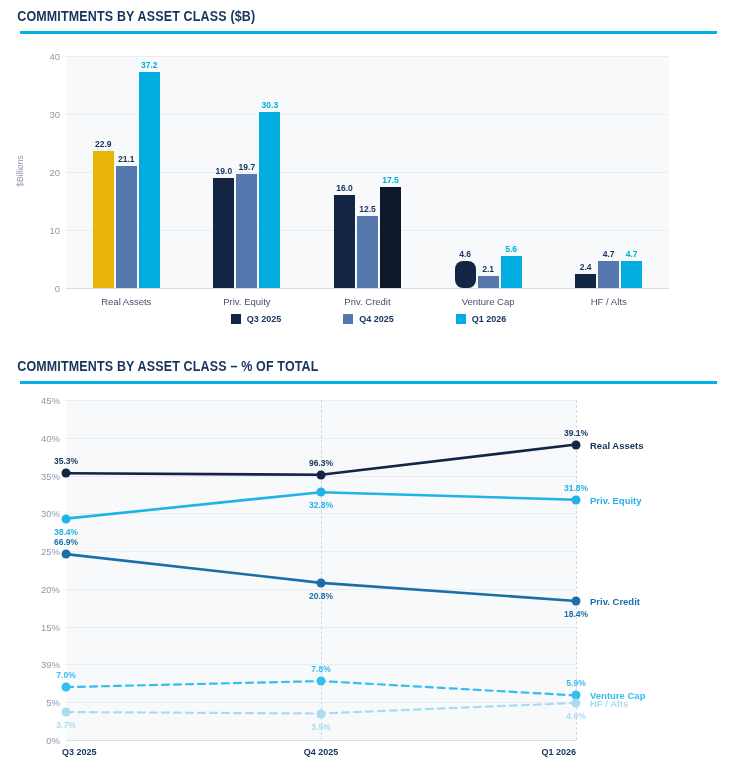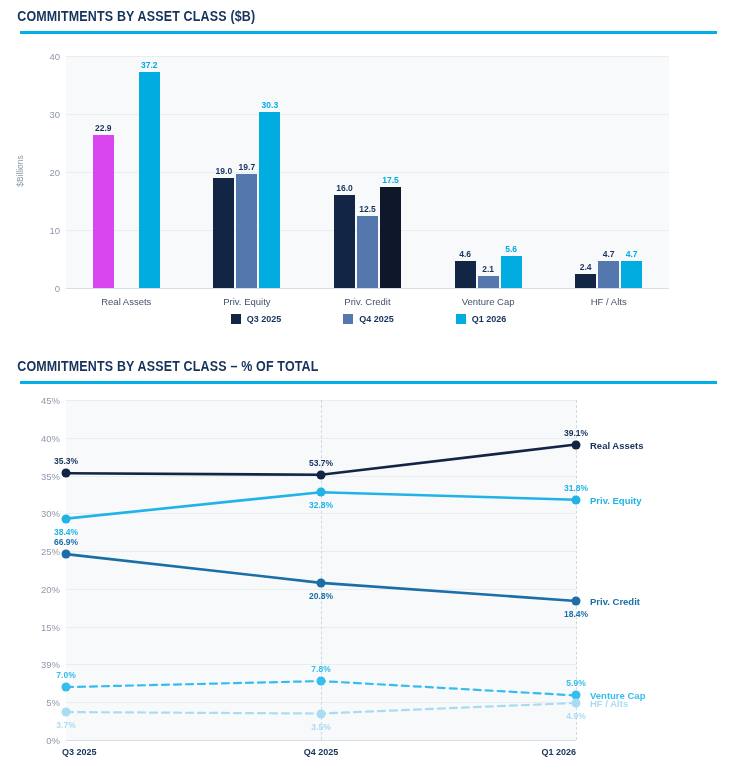--- a/index.html
+++ b/index.html
@@ -155,22 +155,25 @@
         <div class="ytick" style="top: 232px;">0</div>
         <div class="gridline" style="top: 174px;"></div>
         <div class="ytick" style="top: 174px;">10</div>
         <div class="gridline" style="top: 116px;"></div>
         <div class="ytick" style="top: 116px;">20</div>
         <div class="gridline" style="top: 58px;"></div>
         <div class="ytick" style="top: 58px;">30</div>
         <div class="gridline" style="top: 0px;"></div>
         <div class="ytick" style="top: 0px;">40</div>
         <div class="bar-group" style="left: 0px; width: 120.6px;">
-          <div class="bar" style="left: 26.8px; height: 153px; background: #d946ef;">
+          <div class="bar" style="left: 26.8px; height: 137px; background: #eab308;">
             <div class="bar-value" style="color: rgb(22, 51, 92);">22.9</div>
+          </div>
+          <div class="bar" style="left: 49.8px; height: 122.38px; background: rgb(84, 120, 173);">
+            <div class="bar-value" style="color: rgb(22, 51, 92);">21.1</div>
           </div>
           <div class="bar" style="left: 72.8px; height: 215.76px; background: rgb(0, 172, 224);">
             <div class="bar-value" style="color: rgb(0, 172, 224);">37.2</div>
           </div>
           <div class="cat-label">Real Assets</div>
         </div>
         <div class="bar-group" style="left: 120.6px; width: 120.6px;">
           <div class="bar" style="left: 26.8px; height: 110.2px; background: rgb(18, 37, 68);">
             <div class="bar-value" style="color: rgb(22, 51, 92);">19.0</div>
           </div>
@@ -188,21 +191,21 @@
           </div>
           <div class="bar" style="left: 49.8px; height: 72.5px; background: rgb(84, 120, 173);">
             <div class="bar-value" style="color: rgb(22, 51, 92);">12.5</div>
           </div>
           <div class="bar" style="left: 72.8px; height: 101.5px; background: #0f172a;">
             <div class="bar-value" style="color: rgb(0, 172, 224);">17.5</div>
           </div>
           <div class="cat-label">Priv. Credit</div>
         </div>
         <div class="bar-group" style="left: 361.8px; width: 120.6px;">
-          <div class="bar" style="left: 26.8px; height: 26.68px; background: rgb(18, 37, 68);">
+          <div class="bar" style="left: 26.8px; height: 26.68px; background: rgb(18, 37, 68); border-radius: 8px;">
             <div class="bar-value" style="color: rgb(22, 51, 92);">4.6</div>
           </div>
           <div class="bar" style="left: 49.8px; height: 12.18px; background: rgb(84, 120, 173);">
             <div class="bar-value" style="color: rgb(22, 51, 92);">2.1</div>
           </div>
           <div class="bar" style="left: 72.8px; height: 32.48px; background: rgb(0, 172, 224);">
             <div class="bar-value" style="color: rgb(0, 172, 224);">5.6</div>
           </div>
           <div class="cat-label">Venture Cap</div>
         </div>
@@ -267,21 +270,21 @@
         <svg class="lines" width="510" height="340">
           <path d="M0 73.28888888888889 L255 74.80000000000001 L510 44.57777777777778" fill="none" stroke="#122544" stroke-width="2.6" stroke-linecap="round"></path>
           <path d="M0 118.62222222222223 L255 92.1777777777778 L510 99.73333333333332" fill="none" stroke="#21b3e8" stroke-width="2.6" stroke-linecap="round"></path>
           <path d="M0 154.1333333333333 L255 182.84444444444443 L510 200.9777777777778" fill="none" stroke="#1b6ea8" stroke-width="2.6" stroke-linecap="round"></path>
           <path d="M0 287.1111111111111 L255 281.06666666666666 L510 295.4222222222222" fill="none" stroke="#35bdee" stroke-width="2.2" stroke-linecap="round" stroke-dasharray="7 5"></path>
           <path d="M0 312.0444444444444 L255 313.55555555555554 L510 302.97777777777776" fill="none" stroke="#a9dcf3" stroke-width="2.2" stroke-linecap="round" stroke-dasharray="7 5"></path>
         </svg>
         <div class="dot" style="left: 0px; top: 73.2889px; background: rgb(18, 37, 68);"></div>
         <div class="pt-label" style="color: rgb(22, 51, 92); left: 0px; top: 56.2889px;">35.3%</div>
         <div class="dot" style="left: 255px; top: 74.8px; background: rgb(18, 37, 68);"></div>
-        <div class="pt-label" style="color: rgb(22, 51, 92); left: 255px; top: 57.8px;">53.7%</div>
+        <div class="pt-label" style="color: rgb(22, 51, 92); left: 255px; top: 57.8px;">96.3%</div>
         <div class="dot" style="left: 510px; top: 44.5778px; background: rgb(18, 37, 68);"></div>
         <div class="pt-label" style="color: rgb(22, 51, 92); left: 510px; top: 27.5778px;">39.1%</div>
         <div class="series-name" style="color: rgb(22, 51, 92); left: 524px; top: 44.5778px;">Real Assets</div>
         <div class="dot" style="left: 0px; top: 118.622px; background: rgb(33, 179, 232);"></div>
         <div class="pt-label" style="color: rgb(33, 179, 232); left: 0px; top: 126.622px;">38.4%</div>
         <div class="dot" style="left: 255px; top: 92.1778px; background: rgb(33, 179, 232);"></div>
         <div class="pt-label" style="color: rgb(33, 179, 232); left: 255px; top: 100.178px;">32.8%</div>
         <div class="dot" style="left: 510px; top: 99.7333px; background: rgb(33, 179, 232);"></div>
         <div class="pt-label" style="color: rgb(33, 179, 232); left: 510px; top: 82.7333px;">31.8%</div>
         <div class="series-name" style="color: rgb(33, 179, 232); left: 524px; top: 99.7333px;">Priv. Equity</div>

